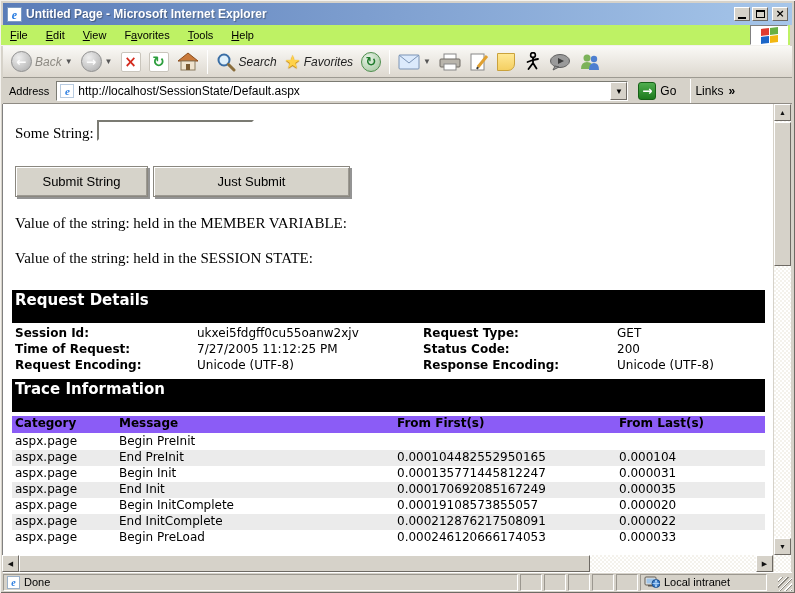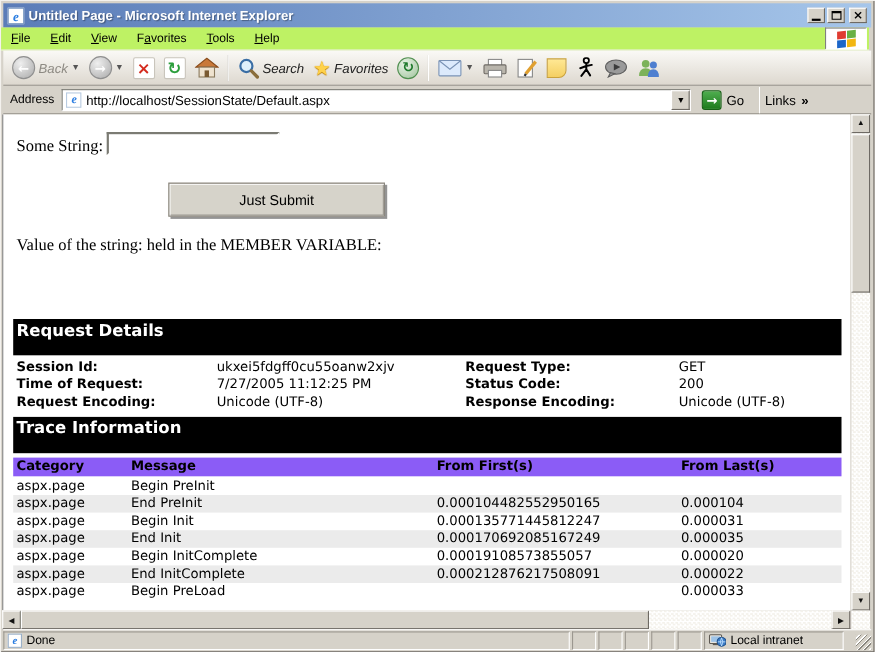--- a/index.html
+++ b/index.html
@@ -275,23 +275,25 @@
     <span class="links">
       <span class="links-label">Links</span>
       <span class="links-chevron">»</span>
     </span>
   </div>
 
   <div class="content">
     <span class="serif" style="left:12px; top:21px;">Some String:</span>
     <input class="string-input" type="text" value="" style="">
 
+    <button class="page-btn" style="left:12px; top:62px; width:133px;">Submit String</button>
     <button class="page-btn" style="left:150px; top:62px; width:197px;">Just Submit</button>
 
     <span class="serif" style="left:12px; top:111px;">Value of the string: held in the MEMBER VARIABLE:</span>
+    <span class="serif" style="left:12px; top:146px;">Value of the string: held in the SESSION STATE:</span>
 
     <div class="banner" style="top:186px;">Request Details</div>
     <div class="req-row" style="top:222px;">
       <b class="rc1">Session Id:</b>
       <span class="rc2">ukxei5fdgff0cu55oanw2xjv</span>
       <b class="rc3">Request Type:</b>
       <span class="rc4">GET</span>
     </div>
     <div class="req-row" style="top:238px;">
       <b class="rc1">Time of Request:</b>
@@ -345,20 +347,21 @@
     </div>
     <div class="trace-row alt" style="top:410px;">
       <span class="tc1">aspx.page</span>
       <span class="tc2">End InitComplete</span>
       <span class="tc3">0.000212876217508091</span>
       <span class="tc4">0.000022</span>
     </div>
     <div class="trace-row" style="top:426px;">
       <span class="tc1">aspx.page</span>
       <span class="tc2">Begin PreLoad</span>
+      <span class="tc3">0.000246120666174053</span>
       <span class="tc4">0.000033</span>
     </div>
   </div>
 
   <div class="vscroll">
     <span class="sb-btn" style="left:0; top:0;">
         <span>▲</span>
       </span>
     <span class="sb-thumb" style="left:0; top:18px; width:17px; height:144px;"></span>
     <span class="sb-btn" style="left:0; bottom:0;">

